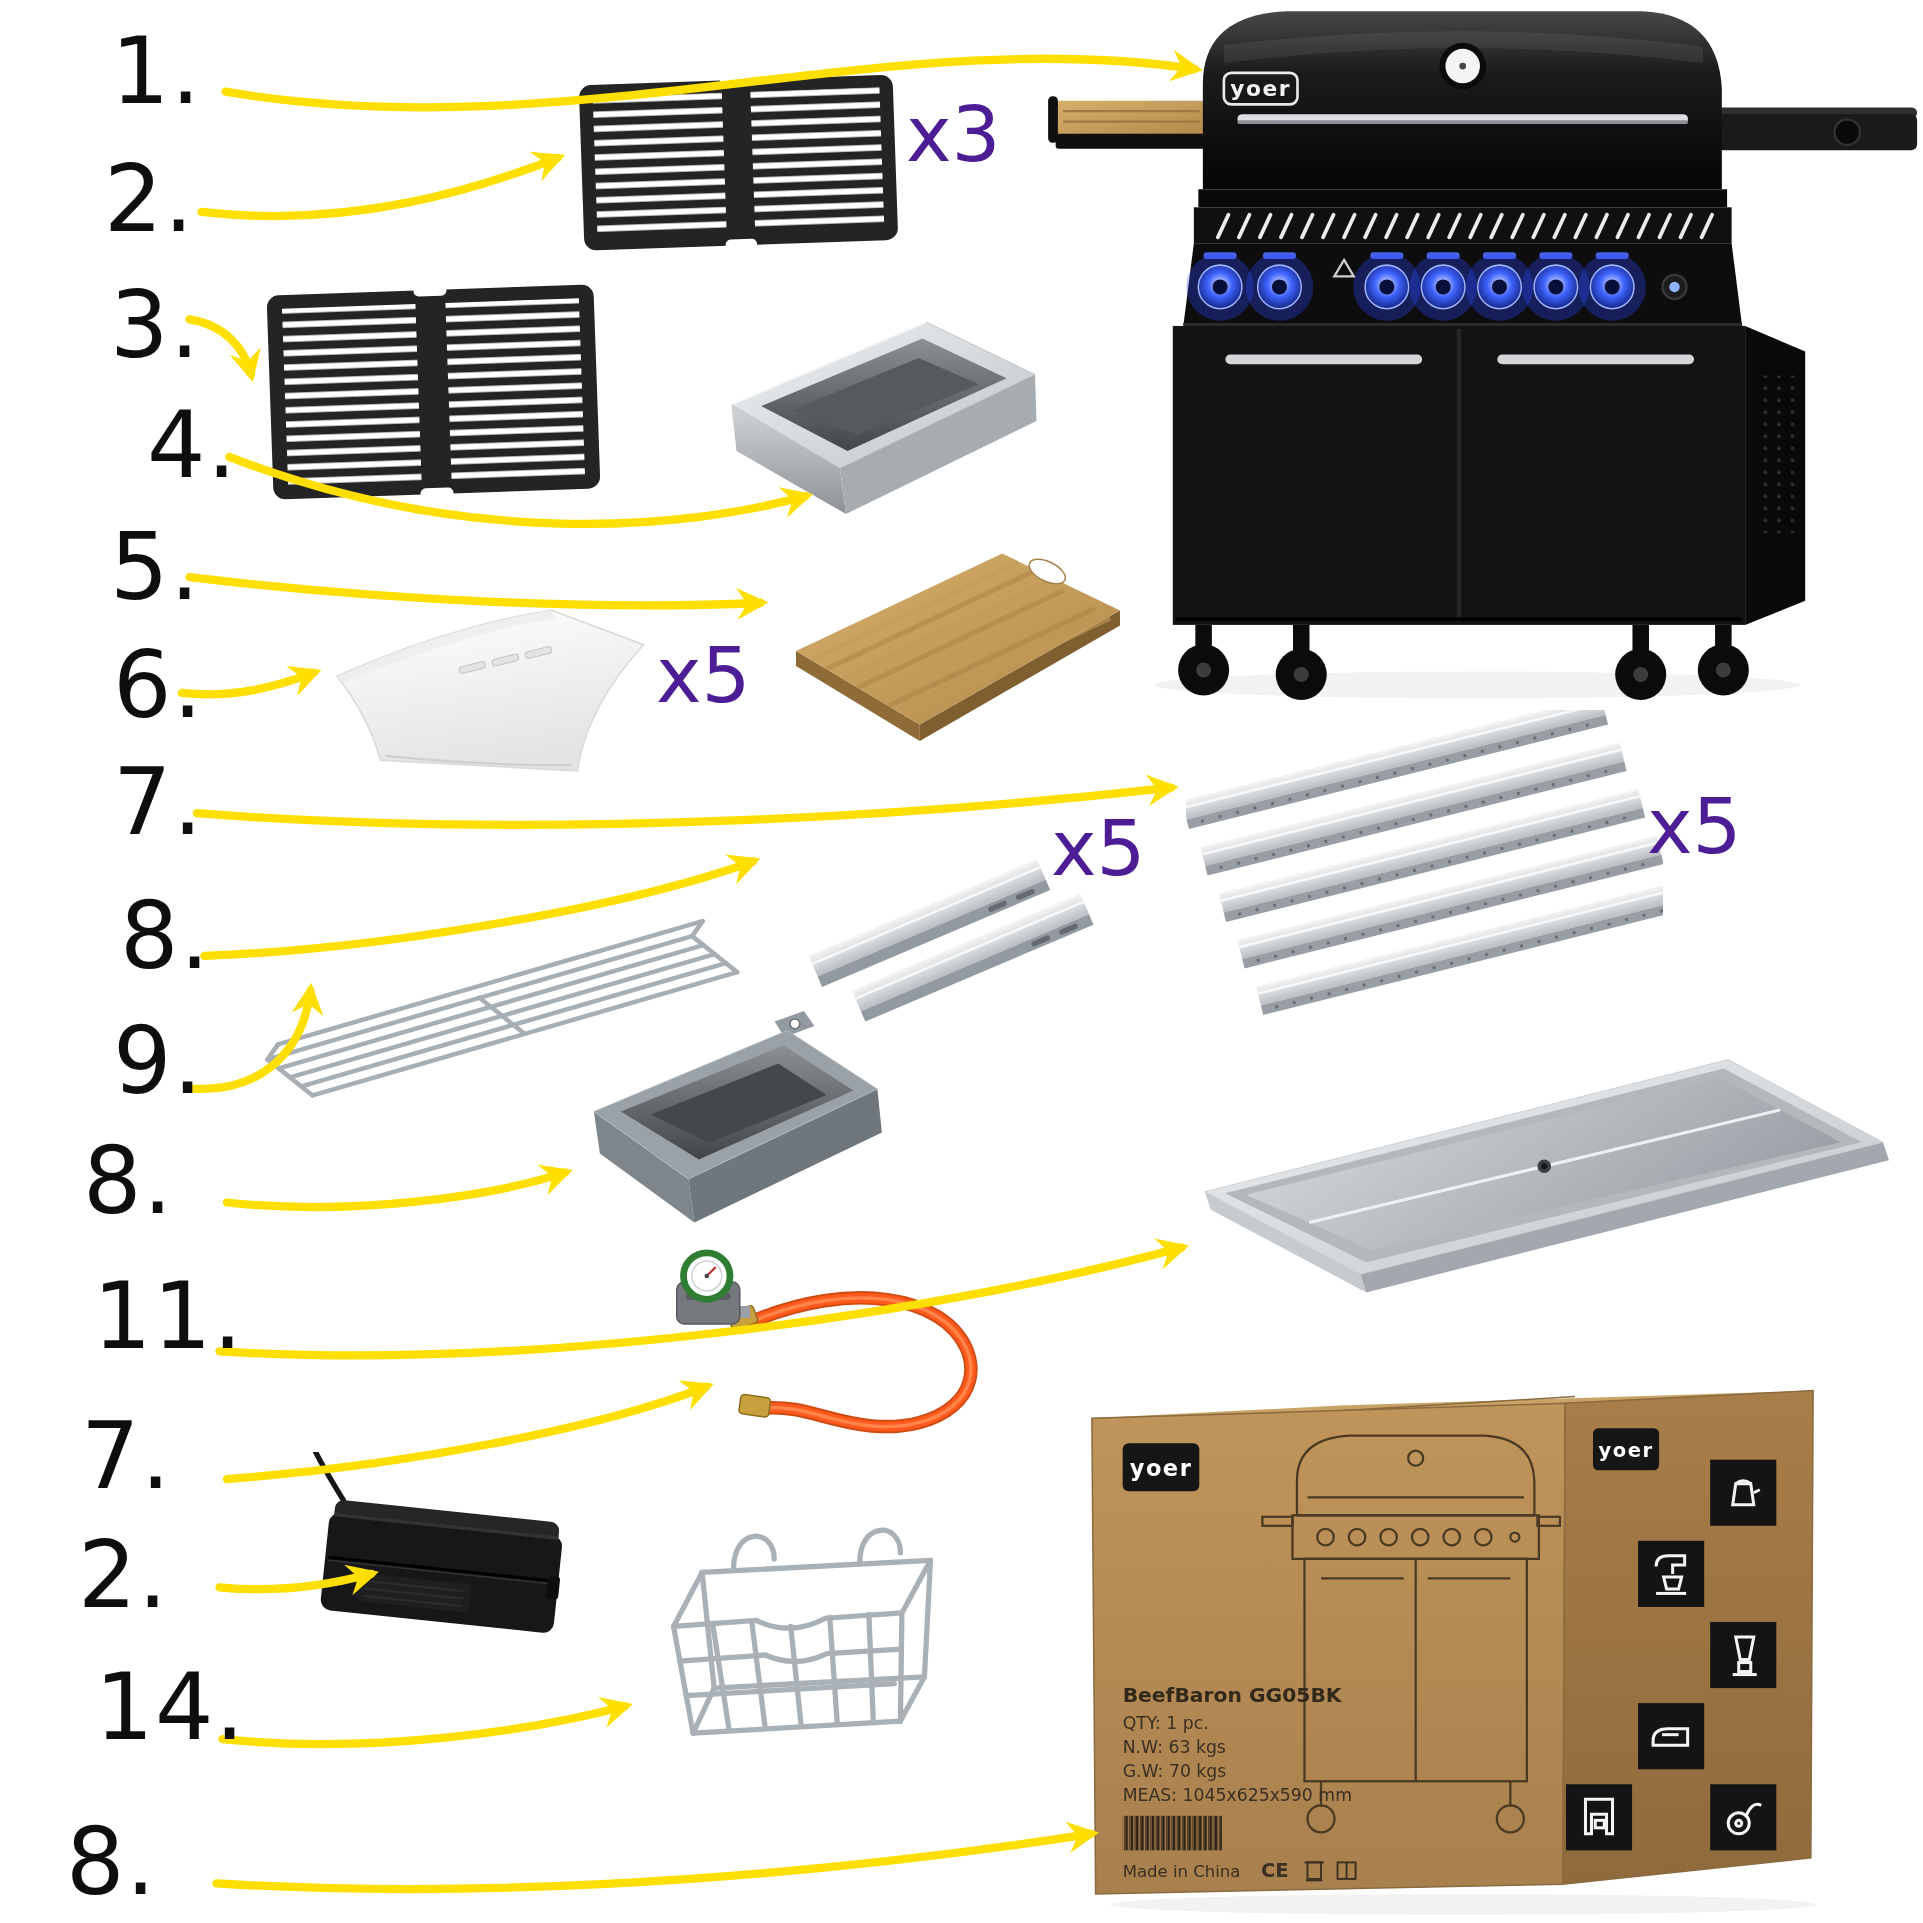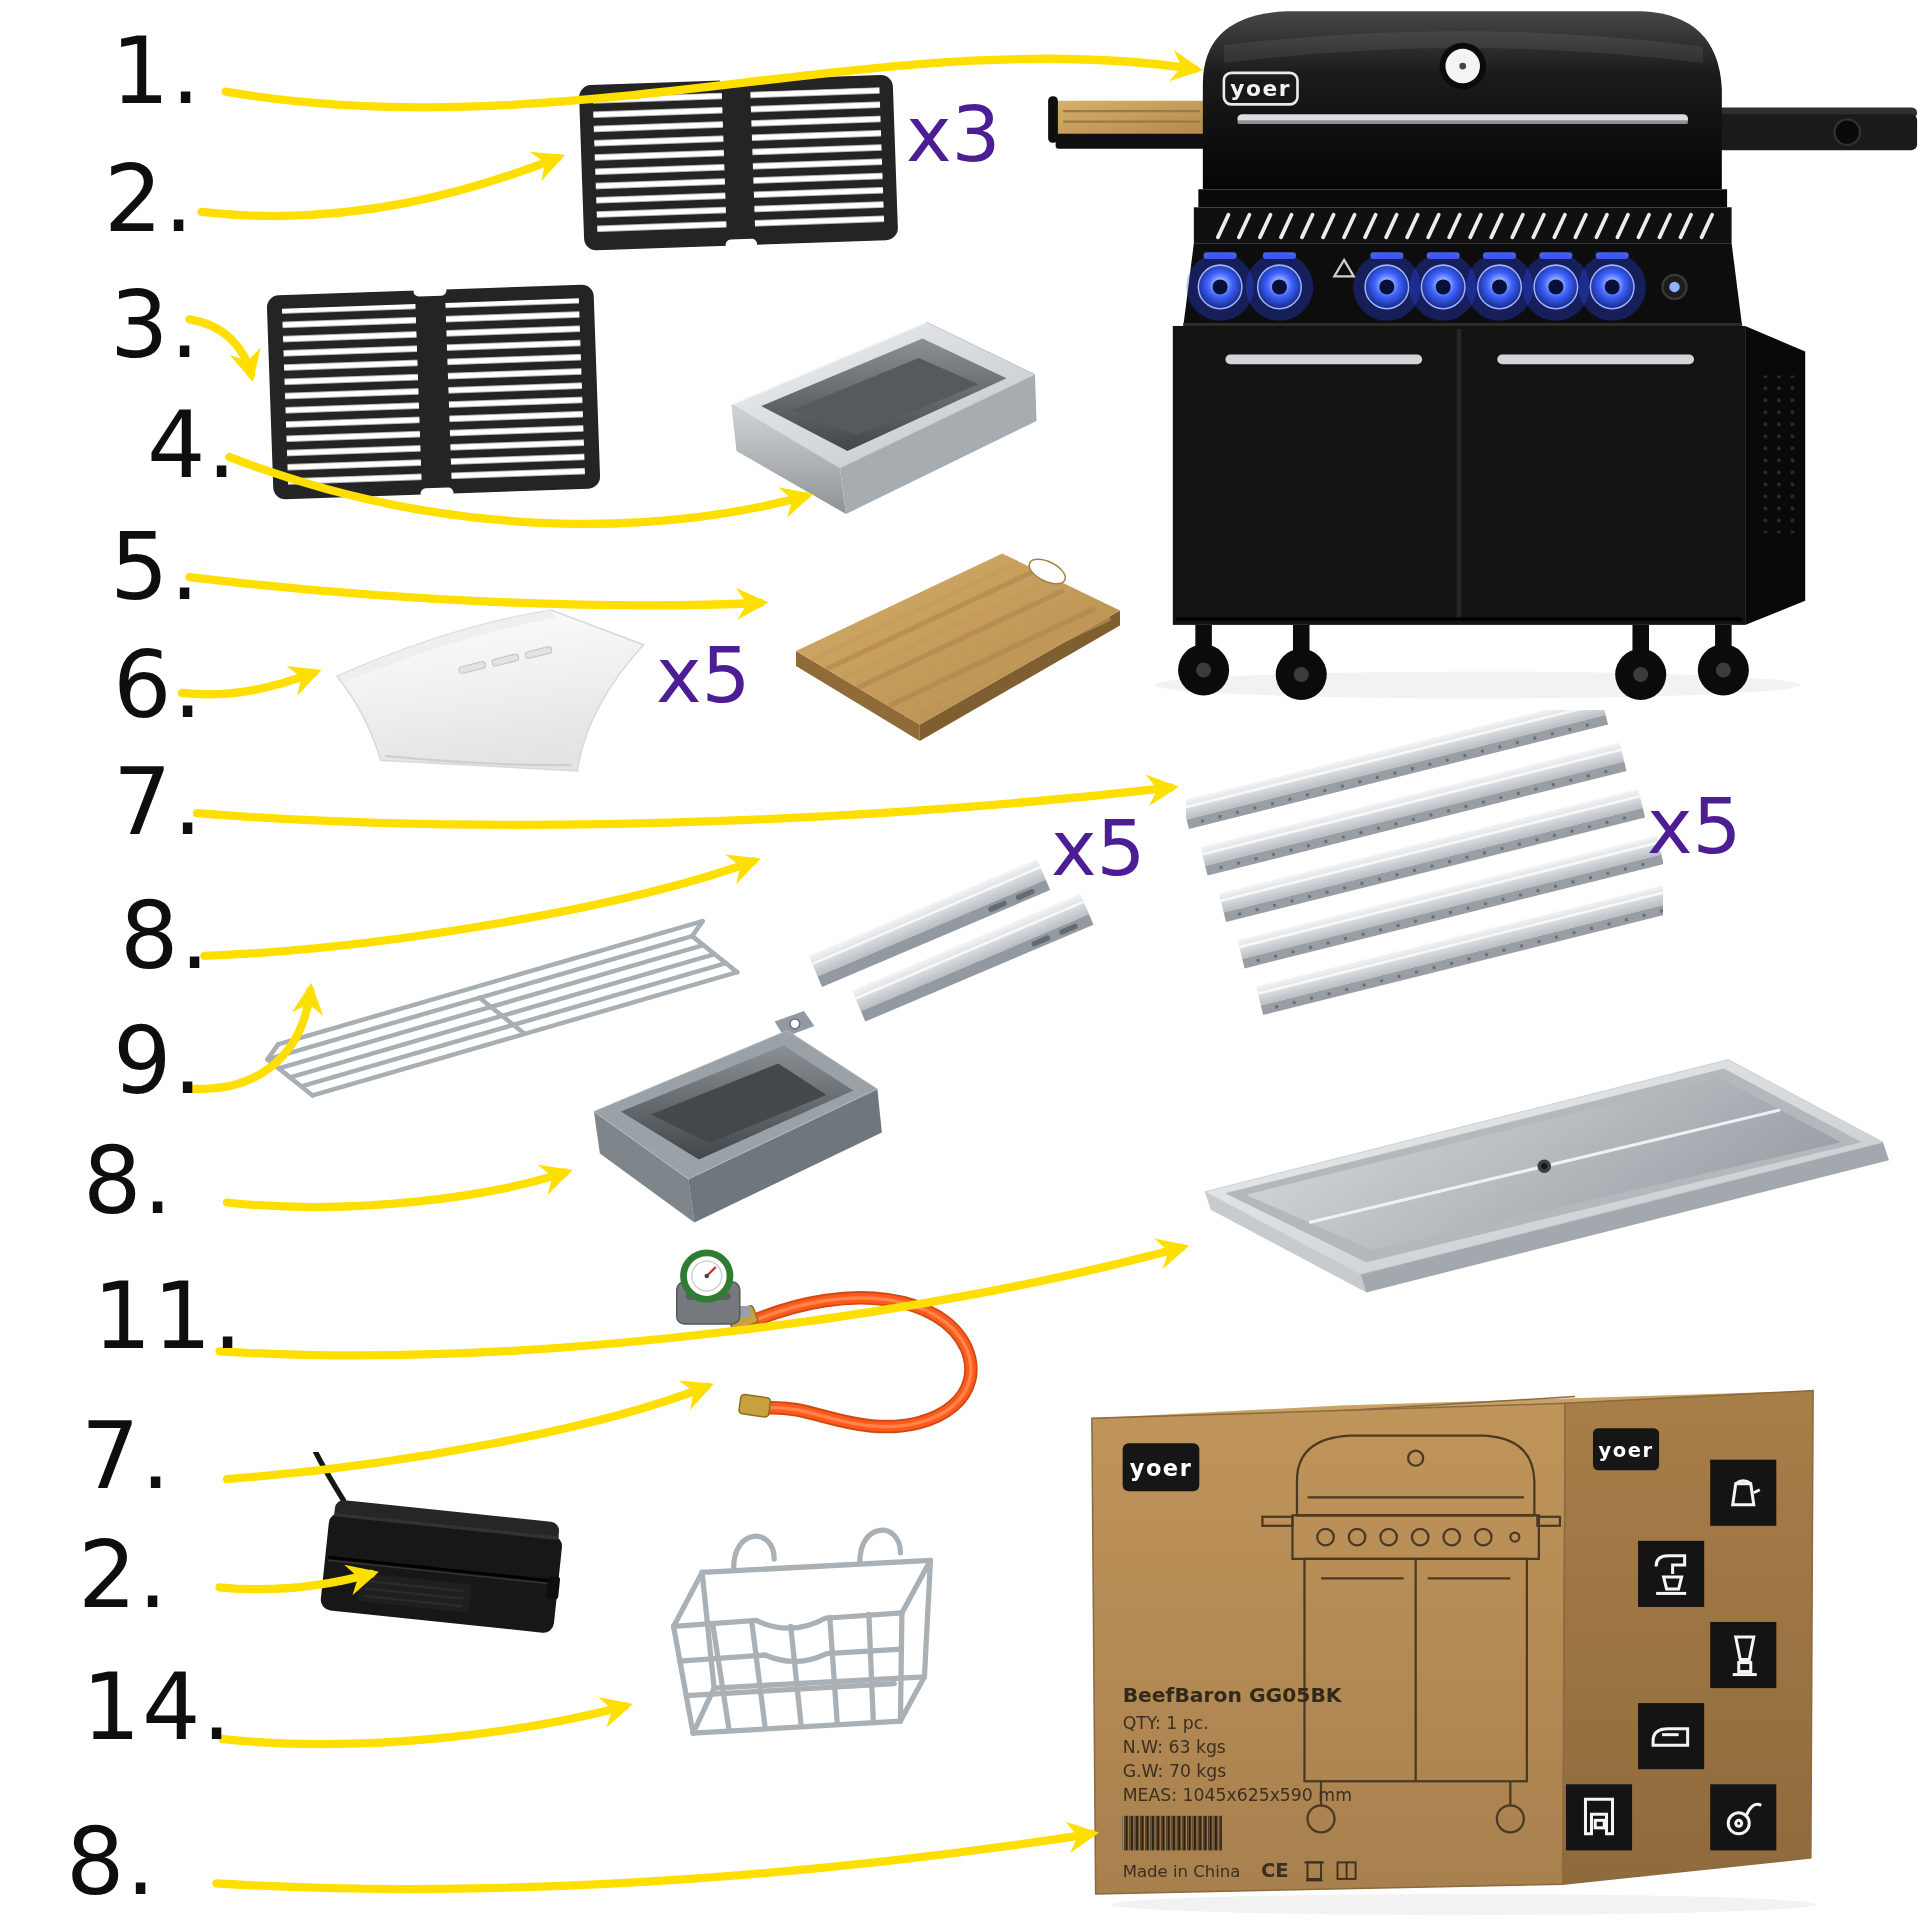--- a/index.html
+++ b/index.html
@@ -86,21 +86,21 @@
   <div class="num" style="left:147px;top:400px">4.</div>
   <div class="num" style="left:110px;top:522px">5.</div>
   <div class="num" style="left:113px;top:640px">6.</div>
   <div class="num" style="left:113px;top:757px">7.</div>
   <div class="num" style="left:120px;top:891px">8.</div>
   <div class="num" style="left:113px;top:1016px">9.</div>
   <div class="num" style="left:83px;top:1136px">8.</div>
   <div class="num" style="left:93px;top:1271px">11.</div>
   <div class="num" style="left:81px;top:1411px">7.</div>
   <div class="num" style="left:78px;top:1530px">2.</div>
-  <div class="num" style="left:82px;top:1662px">14.</div>
+  <div class="num" style="left:95px;top:1662px">14.</div>
   <div class="num" style="left:66px;top:1817px">8.</div>
 
   <div class="qty" style="left:906px;top:96px">x3</div>
   <div class="qty" style="left:656px;top:637px">x5</div>
   <div class="qty" style="left:1051px;top:810px">x5</div>
   <div class="qty" style="left:1647px;top:788px">x5</div>
 
   <div class="product" style="left:1045px;top:0px;width:879px;height:706px">
     <svg viewBox="0 0 1170 940" width="879" height="706">
       <ellipse cx="575" cy="912" rx="430" ry="18" fill="#000" opacity="0.05"></ellipse>

